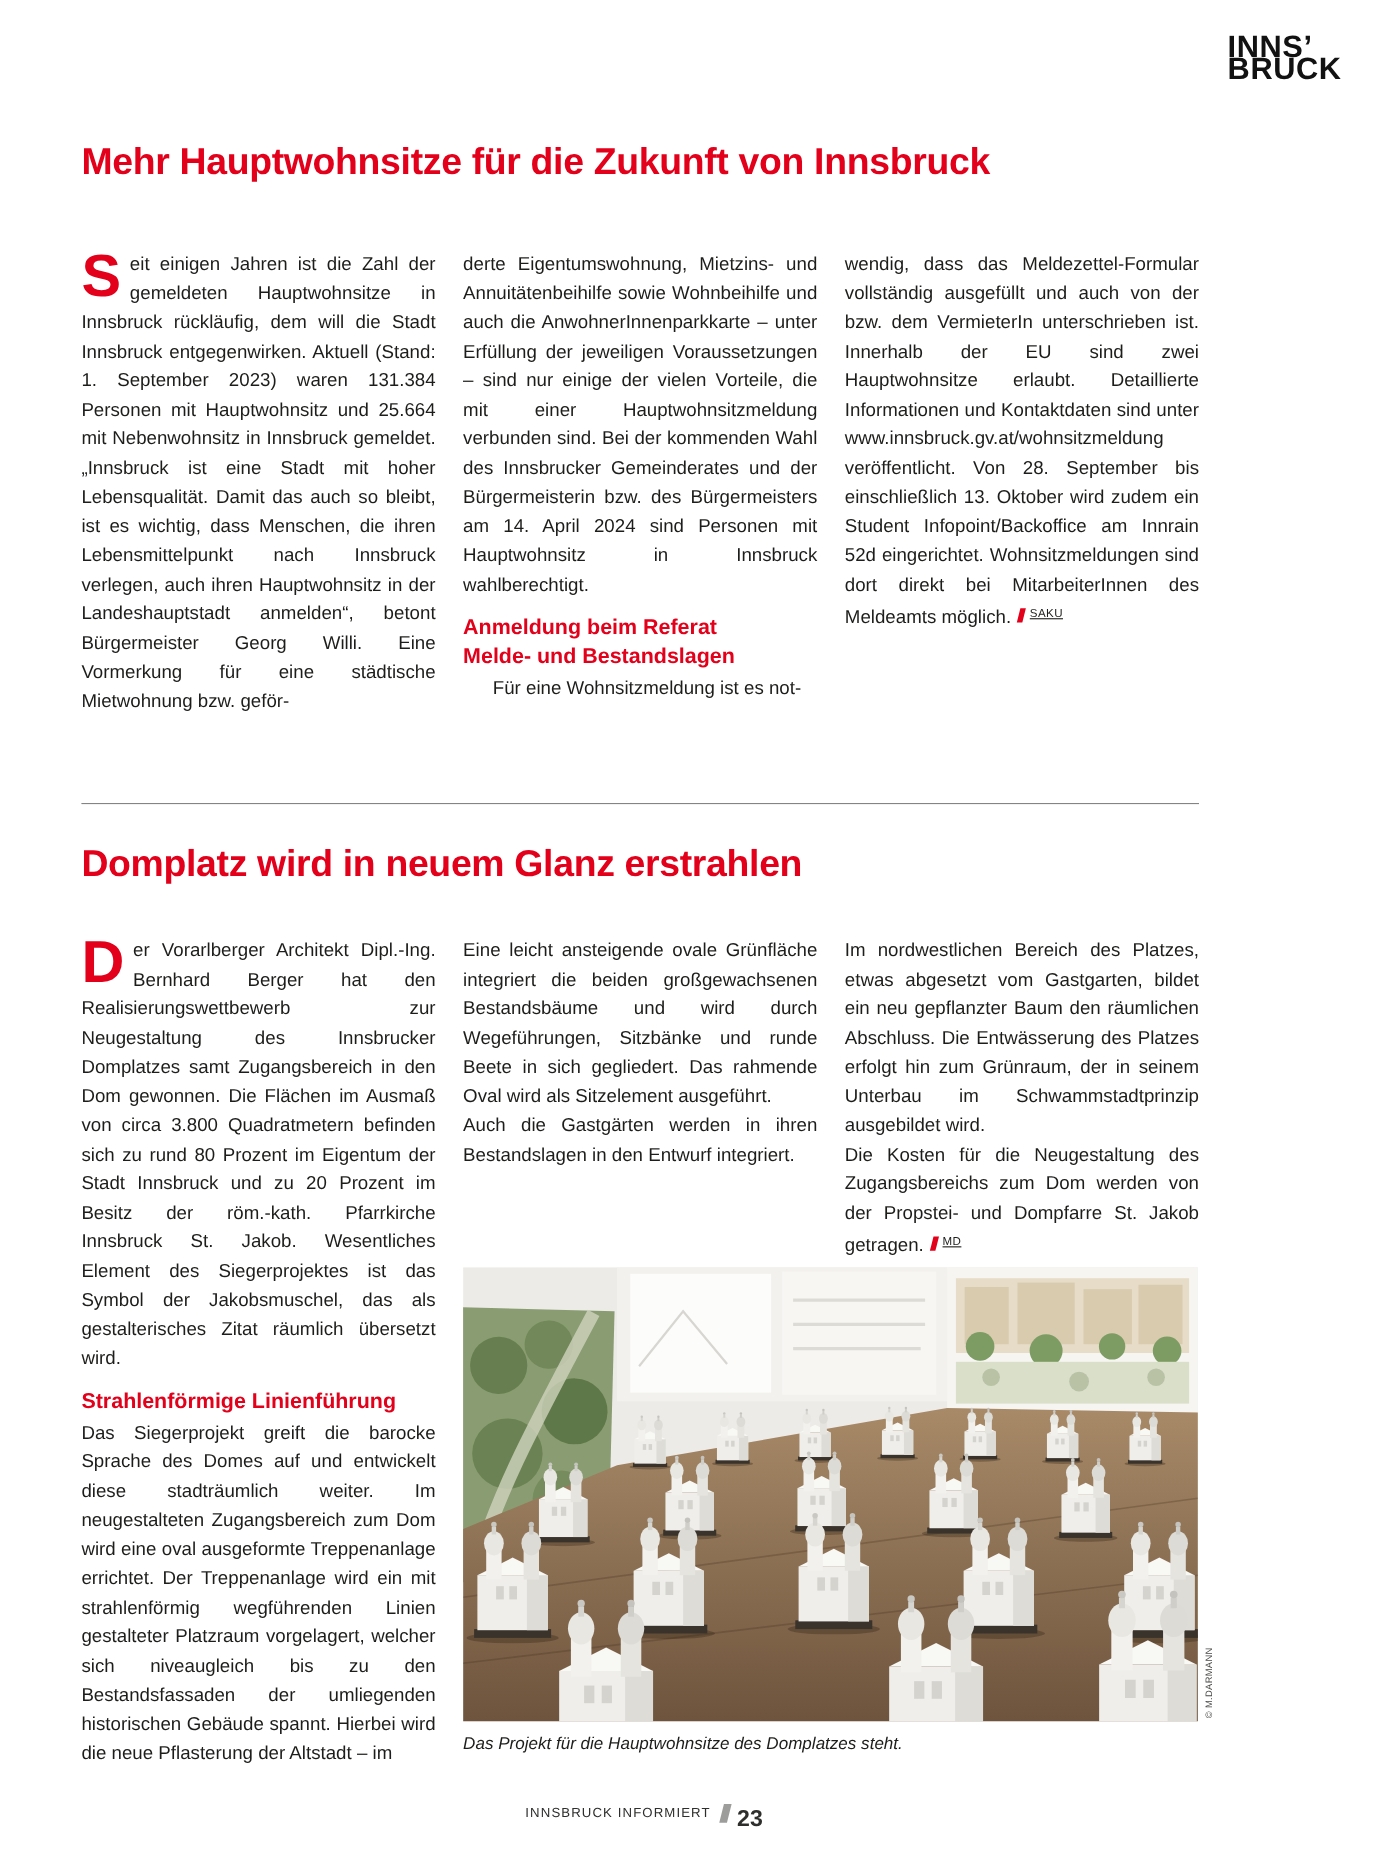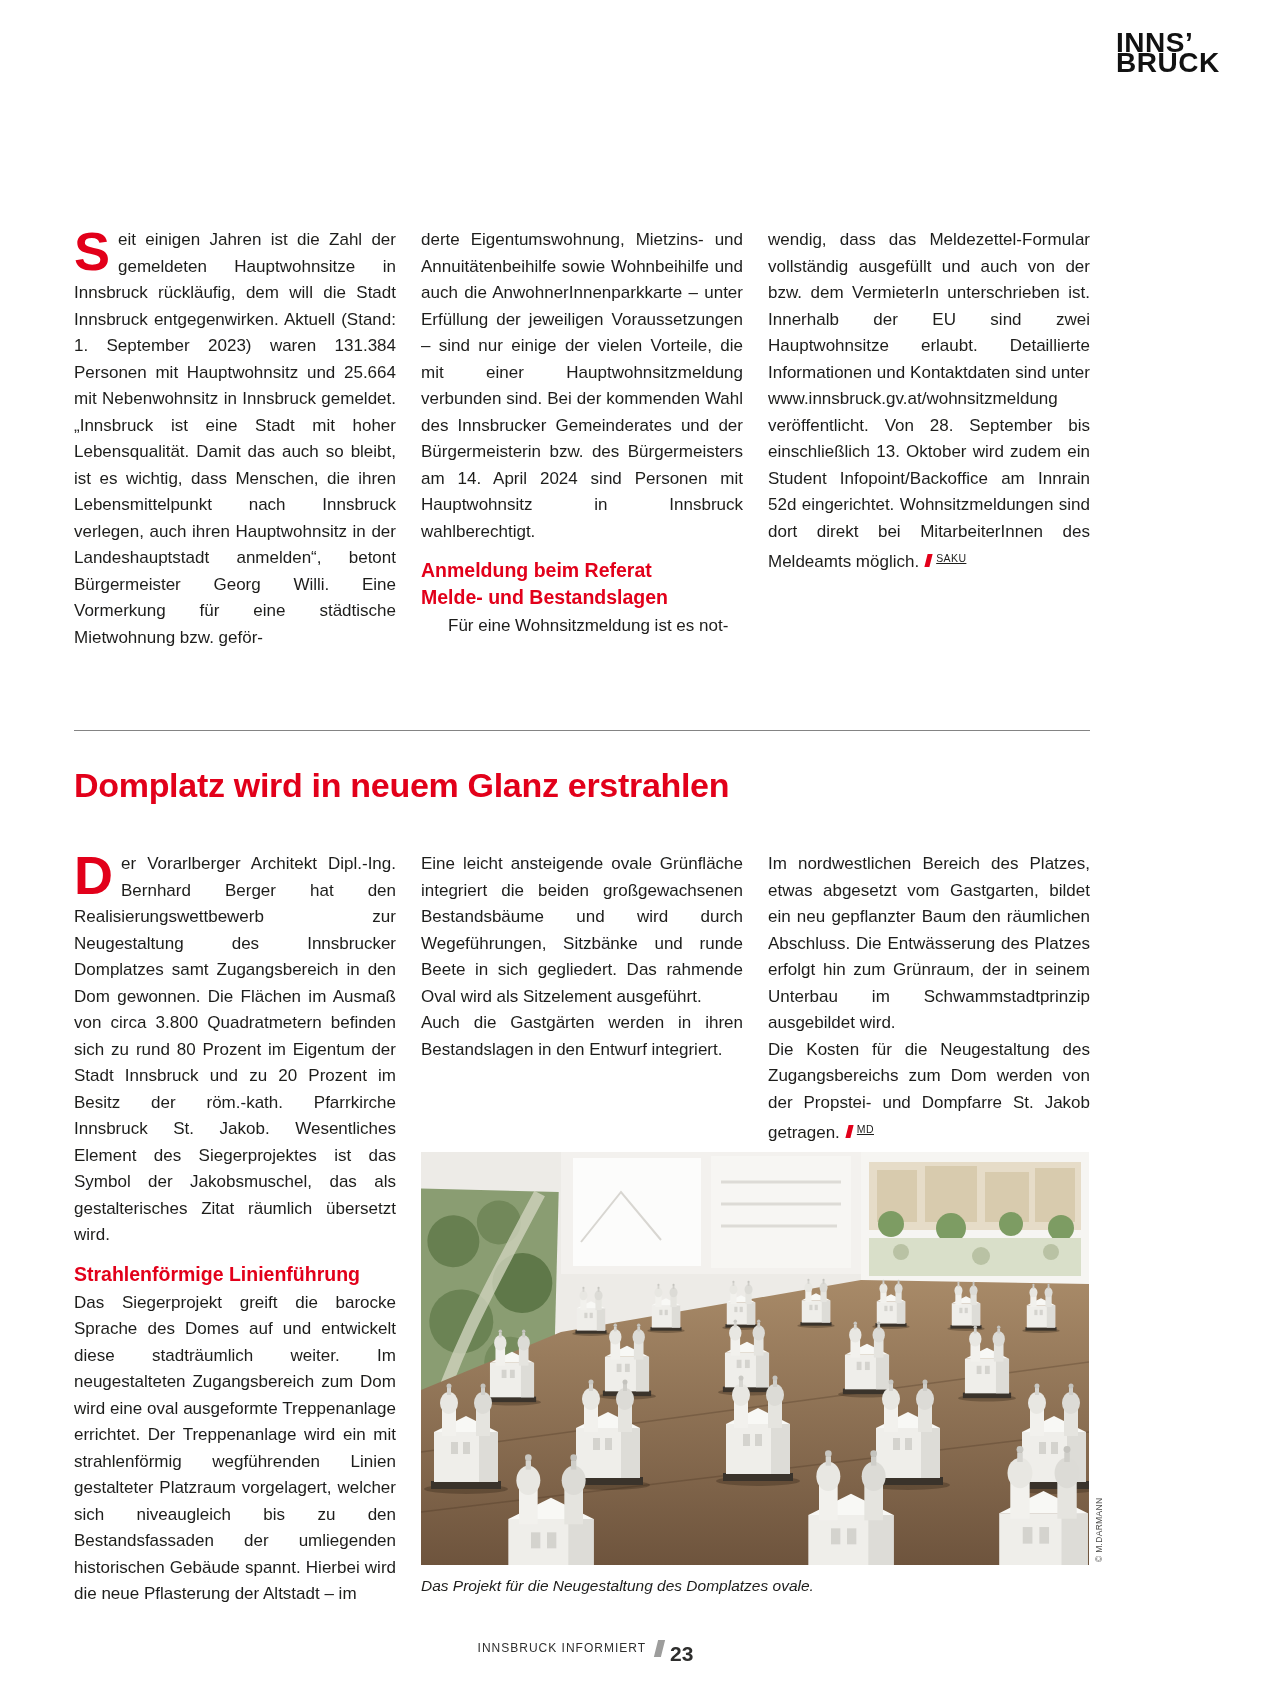--- a/index.html
+++ b/index.html
@@ -73,20 +73,21 @@
 </head>
 <body>
 
 <div class="page">
 
   <div class="logo">
     <div>INNS’</div>
     <div>BRUCK</div>
   </div>
 
+  <h1 class="headline" id="headline1">Mehr Hauptwohnsitze für die Zukunft von Innsbruck</h1>
 
   <div class="cols" id="cols1">
     <div class="col">
       <p class="body"><span class="dropcap">S</span><span>eit einigen Jahren ist die Zahl der gemeldeten Hauptwohnsitze in Innsbruck rückläufig, dem will die Stadt Innsbruck entgegenwirken. Aktuell (Stand: 1. September 2023) waren 131.384 Personen mit Hauptwohnsitz und 25.664 mit Nebenwohnsitz in Innsbruck gemeldet. „Innsbruck ist eine Stadt mit hoher Lebensqualität. Damit das auch so bleibt, ist es wichtig, dass Menschen, die ihren Lebensmittelpunkt nach Innsbruck verlegen, auch ihren Hauptwohnsitz in der Landeshauptstadt anmelden“, betont Bürgermeister Georg Willi. Eine Vormerkung für eine städtische Mietwohnung bzw. geför-</span></p>
     </div>
     <div class="col">
       <p class="body">derte Eigentumswohnung, Mietzins- und Annuitätenbeihilfe sowie Wohnbeihilfe und auch die AnwohnerInnenparkkarte – unter Erfüllung der jeweiligen Voraussetzungen – sind nur einige der vielen Vorteile, die mit einer Hauptwohnsitzmeldung verbunden sind. Bei der kommenden Wahl des Innsbrucker Gemeinderates und der Bürgermeisterin bzw. des Bürgermeisters am 14. April 2024 sind Personen mit Hauptwohnsitz in Innsbruck wahlberechtigt.</p>
       <h3 class="subhead">Anmeldung beim Referat
 Melde- und Bestandslagen</h3>
       <p class="body indent">Für eine Wohnsitzmeldung ist es not-</p>
@@ -207,21 +208,21 @@
       <use href="#mdl" x="442" y="226" width="90" height="112"></use>
       <use href="#mdl" x="588" y="230" width="90" height="112"></use>
 
       <use href="#mdl" x="70" y="300" width="120" height="150"></use>
       <use href="#mdl" x="370" y="296" width="120" height="150"></use>
       <use href="#mdl" x="560" y="292" width="125" height="155"></use>
     </svg>
   </div>
 
   <div class="credit">© M.DARMANN</div>
-  <p class="caption">Das Projekt für die Neugestaltung des Domplatzes ovale.</p>
+  <p class="caption">Das Projekt für die Hauptwohnsitze des Domplatzes steht.</p>
 
   <div class="footer">
     <span class="mag">INNSBRUCK INFORMIERT</span>
     <span class="fslash"></span>
     <span class="pagenum">23</span>
   </div>
 
 </div>
 
 </body></html>

